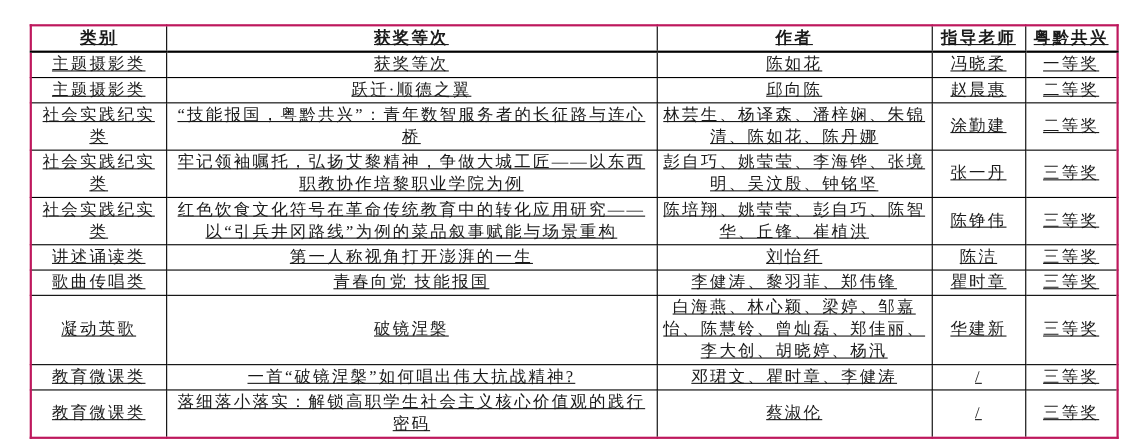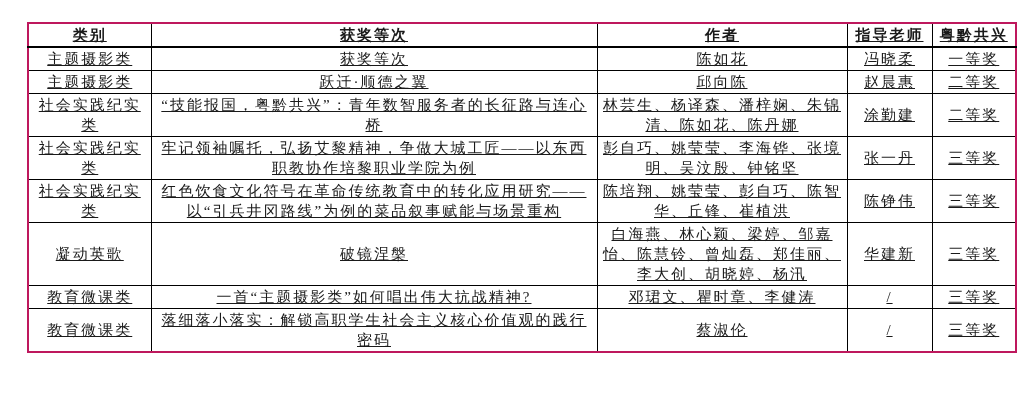--- a/index.html
+++ b/index.html
@@ -105,29 +105,43 @@
           <td>三等奖</td>
         </tr>
         <tr>
           <td>社会实践纪实类</td>
           <td>红色饮食文化符号在革命传统教育中的转化应用研究——以“引兵井冈路线”为例的菜品叙事赋能与场景重构</td>
           <td>陈培翔、姚莹莹、彭自巧、陈智华、丘锋、崔植洪</td>
           <td>陈铮伟</td>
           <td>三等奖</td>
         </tr>
         <tr>
+          <td>讲述诵读类</td>
+          <td>第一人称视角打开澎湃的一生</td>
+          <td>刘怡纤</td>
+          <td>陈洁</td>
+          <td>三等奖</td>
+        </tr>
+        <tr>
+          <td>歌曲传唱类</td>
+          <td>青春向党 技能报国</td>
+          <td>李健涛、黎羽菲、郑伟锋</td>
+          <td>瞿时章</td>
+          <td>三等奖</td>
+        </tr>
+        <tr>
           <td>凝动英歌</td>
           <td>破镜涅槃</td>
           <td>白海燕、林心颖、梁婷、邹嘉怡、陈慧铃、曾灿磊、郑佳丽、李大创、胡晓婷、杨汛</td>
           <td>华建新</td>
           <td>三等奖</td>
         </tr>
         <tr>
           <td>教育微课类</td>
-          <td>一首“主题摄影类”如何唱出伟大抗战精神?</td>
+          <td>一首“破镜涅槃”如何唱出伟大抗战精神?</td>
           <td>邓珺文、瞿时章、李健涛</td>
           <td>/</td>
           <td>三等奖</td>
         </tr>
         <tr>
           <td>教育微课类</td>
           <td>落细落小落实：解锁高职学生社会主义核心价值观的践行密码</td>
           <td>蔡淑伦</td>
           <td>/</td>
           <td>三等奖</td>

